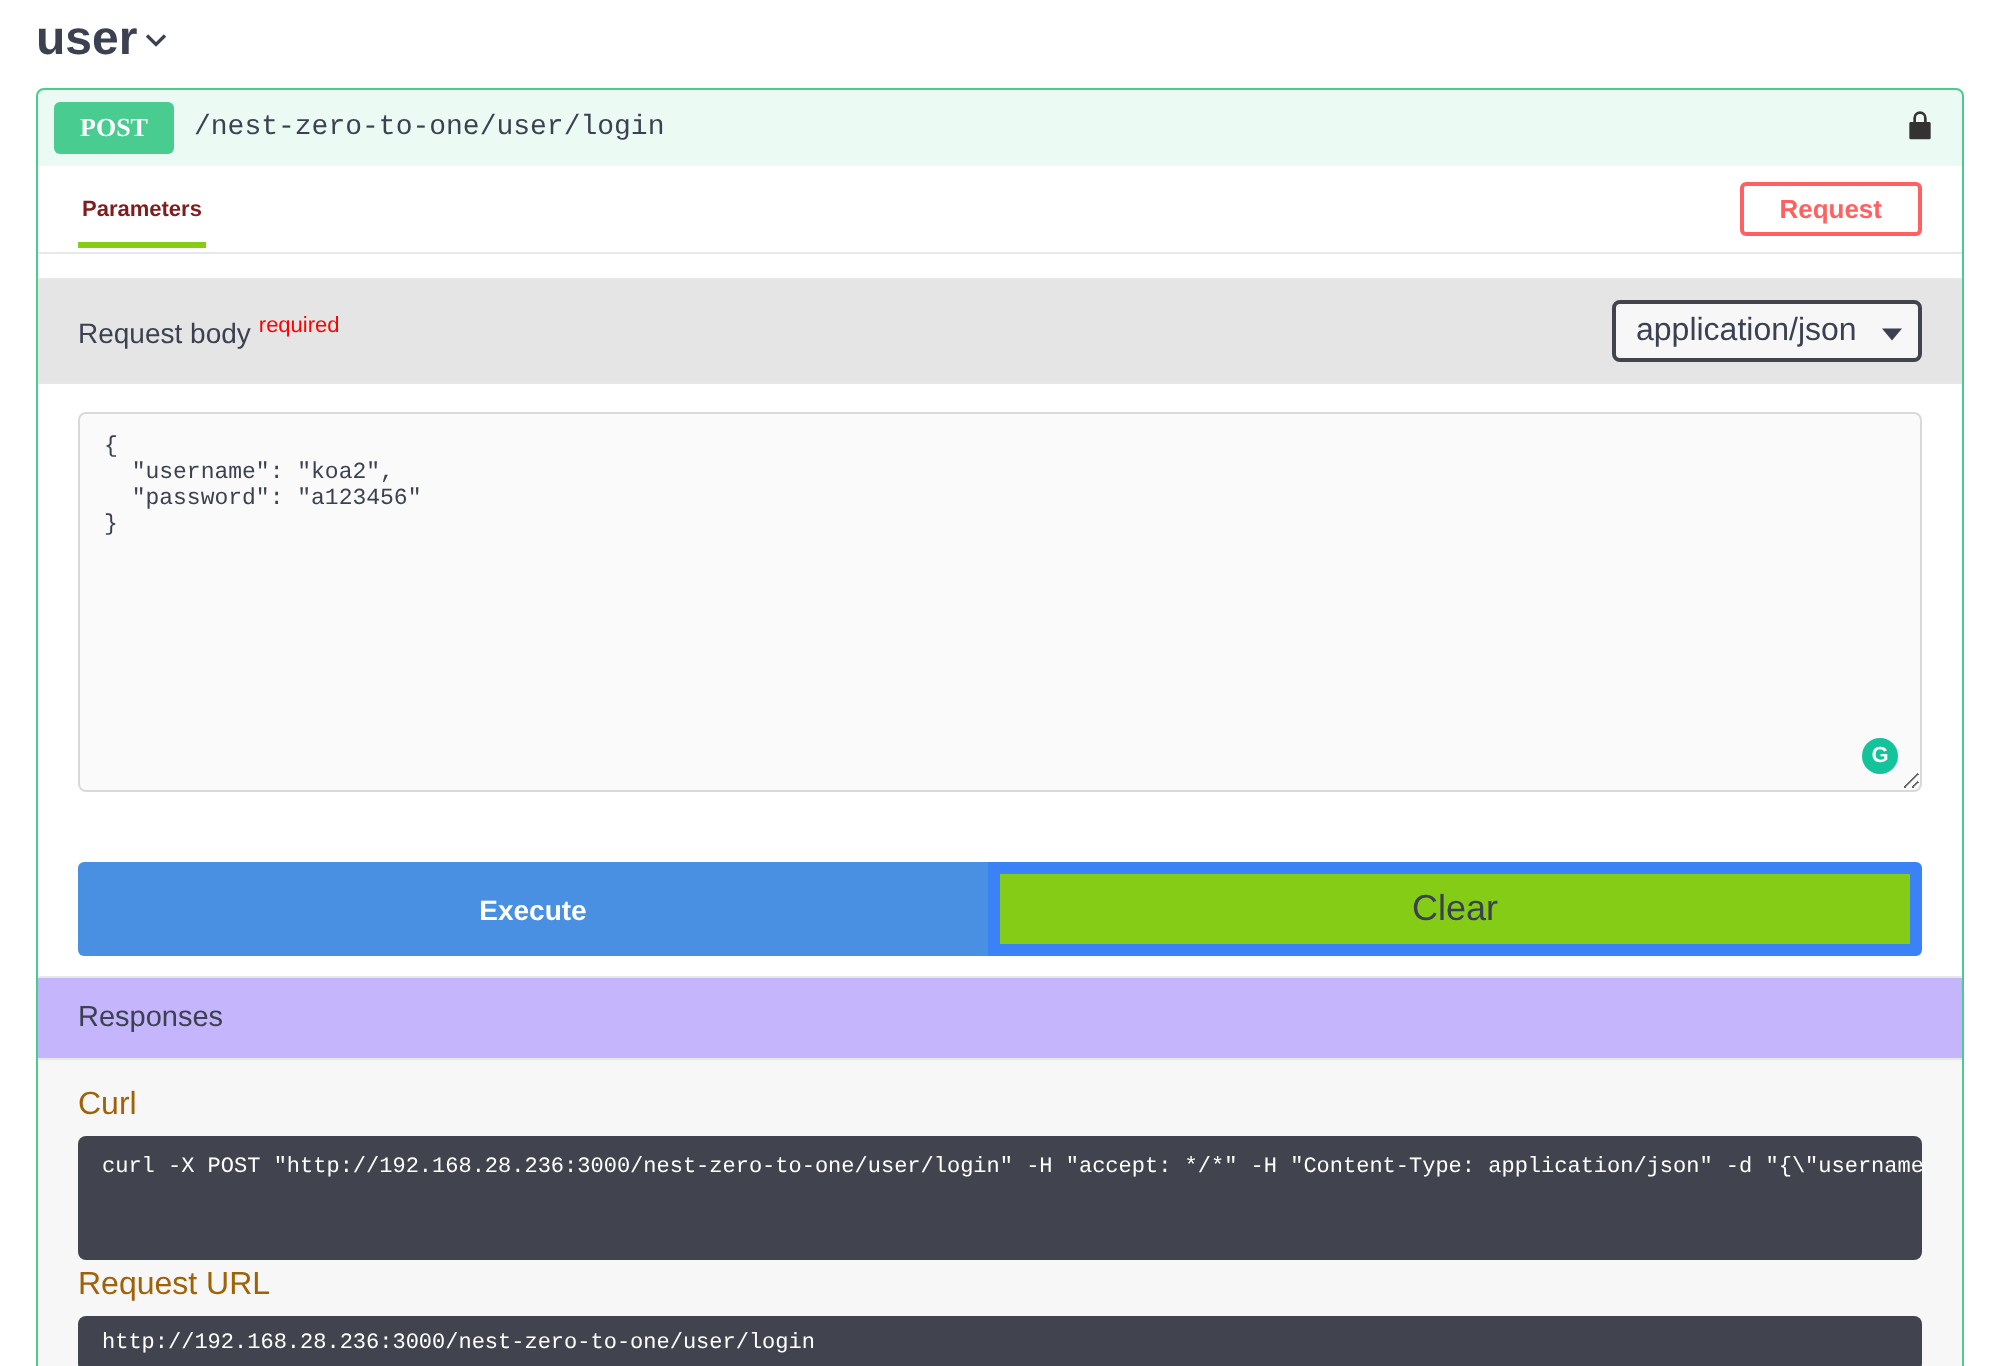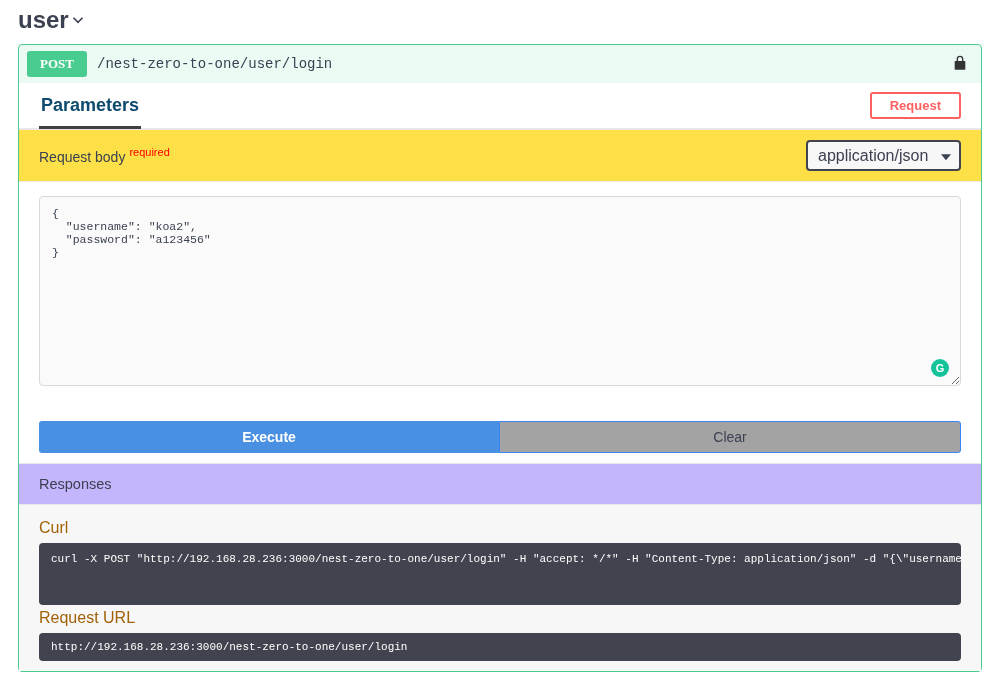--- a/index.html
+++ b/index.html
@@ -12,39 +12,39 @@
 
 .opblock { margin: 0 14px 10px; border: 1px solid #49cc90; border-radius: 4px; background: #ecfaf4; }
 .opblock-summary { display: flex; align-items: center; padding: 6px 8px; cursor: pointer; }
 .method-badge { background: #49cc90; color: #fff; font-weight: 700; font-size: 13px; padding: 5px 12px; border-radius: 3px; min-width: 60px; text-align: center; font-family: Liberation Serif, serif; }
 .path { font-family: "SFMono-Regular", Consolas, "Liberation Mono", Menlo, monospace; font-size: 14px; font-weight: 400; color: #3b4151; padding: 0 10px; flex: 1; }
 .lock-icon { color: #333; padding-right: 6px; }
 .lock-icon svg { width: 14px; height: 16px; }
 
 .opblock-body { background: #fff; }
 .param-header { display: flex; align-items: center; justify-content: space-between; padding: 8px 20px; background: #fff; border-bottom: 1px solid #e8e8e8; }
-.tab-active { font-size: 18px; font-weight: 600; color: #0c4a6e; border-bottom: 3px solid #404040; padding: 4px 2px 10px; margin-bottom: -9px; }
+.tab-active { font-size: 11px; font-weight: 600; color: #7f1d1d; border-bottom: 3px solid #84cc16; padding: 4px 2px 10px; margin-bottom: -9px; }
 .cancel-btn { border: 2px solid #ff6060; color: #ff6060; background: transparent; padding: 4px 18px; border-radius: 3px; font-size: 13px; font-weight: 600; cursor: pointer; }
 
 .no-params { background: #f7f7f7; padding: 10px 20px; font-size: 13px; color: #3b4151; }
 
-.req-body-header { display: flex; align-items: center; justify-content: space-between; padding: 10px 20px; background: #fde047; border-top: 1px solid #e8e8e8; border-bottom: 1px solid #e8e8e8; }
+.req-body-header { display: flex; align-items: center; justify-content: space-between; padding: 10px 20px; background: #e5e5e5; border-top: 1px solid #e8e8e8; border-bottom: 1px solid #e8e8e8; margin-top: 12px; }
 .required { color: #ff0000; font-size: 11px; vertical-align: super; padding-left: 4px; }
 .content-type-select { border: 2px solid #41444e; border-radius: 4px; background: #f7f7f7; padding: 5px 28px 5px 10px; font-size: 16px; color: #3b4151; appearance: none; position: relative; min-width: 155px; }
 .select-wrap { position: relative; display: inline-block; }
 .select-wrap::after { content: ""; position: absolute; right: 10px; top: 50%; transform: translateY(-30%); border-left: 5px solid transparent; border-right: 5px solid transparent; border-top: 6px solid #3b4151; pointer-events: none; }
 
 .body-area { padding: 14px 20px; background: #fff; }
 .body-textarea { width: 100%; min-height: 190px; border: 1px solid #d9d9d9; border-radius: 4px; padding: 10px 12px; font-family: "SFMono-Regular", Consolas, "Liberation Mono", Menlo, monospace; font-size: 11.5px; color: #3b4151; resize: vertical; background: #fafafa; position: relative; }
 .ta-wrap { position: relative; }
 .grammarly-dot { position: absolute; right: 12px; bottom: 12px; width: 18px; height: 18px; border-radius: 50%; background: #15c39a; display: flex; align-items: center; justify-content: center; color: #fff; font-size: 11px; font-weight: 700; }
 
 .exec-row { display: flex; padding: 18px 20px 10px; gap: 0; background: #fff; }
 .exec-btn { flex: 1; background: #4990e2; color: #fff; border: none; padding: 7px 0; font-size: 14px; font-weight: 600; border-radius: 3px 0 0 3px; cursor: pointer; }
-.clear-btn { flex: 1; background: #a3a3a3; color: #3b4151; border: 1px solid #3b82f6; padding: 7px 0; font-size: 14px; font-weight: 500; border-radius: 0 3px 3px 0; cursor: pointer; }
+.clear-btn { flex: 1; background: #84cc16; color: #3b4151; border: 6px solid #3b82f6; padding: 7px 0; font-size: 18px; font-weight: 500; border-radius: 0 3px 3px 0; cursor: pointer; }
 
 .responses-header { padding: 12px 20px; font-size: 14.5px; color: #3b4151; background: #c4b5fd; border-top: 1px solid #e8e8e8; border-bottom: 1px solid #e8e8e8; }
 
 .resp-section { padding: 10px 20px; background: #f7f7f7; }
 .resp-label { font-size: 16px; color: #a16207; margin-bottom: 6px; margin-top: 4px; }
 .code-block { background: #41444e; color: #fff; padding: 10px 12px; border-radius: 4px; font-family: "SFMono-Regular", Consolas, "Liberation Mono", Menlo, monospace; font-size: 11px; overflow-x: auto; white-space: pre; min-height: 62px; display: flex; align-items: flex-start; }
 .code-block.small { min-height: 0; padding: 8px 12px; }
 </style>
 </head>
 <body>

